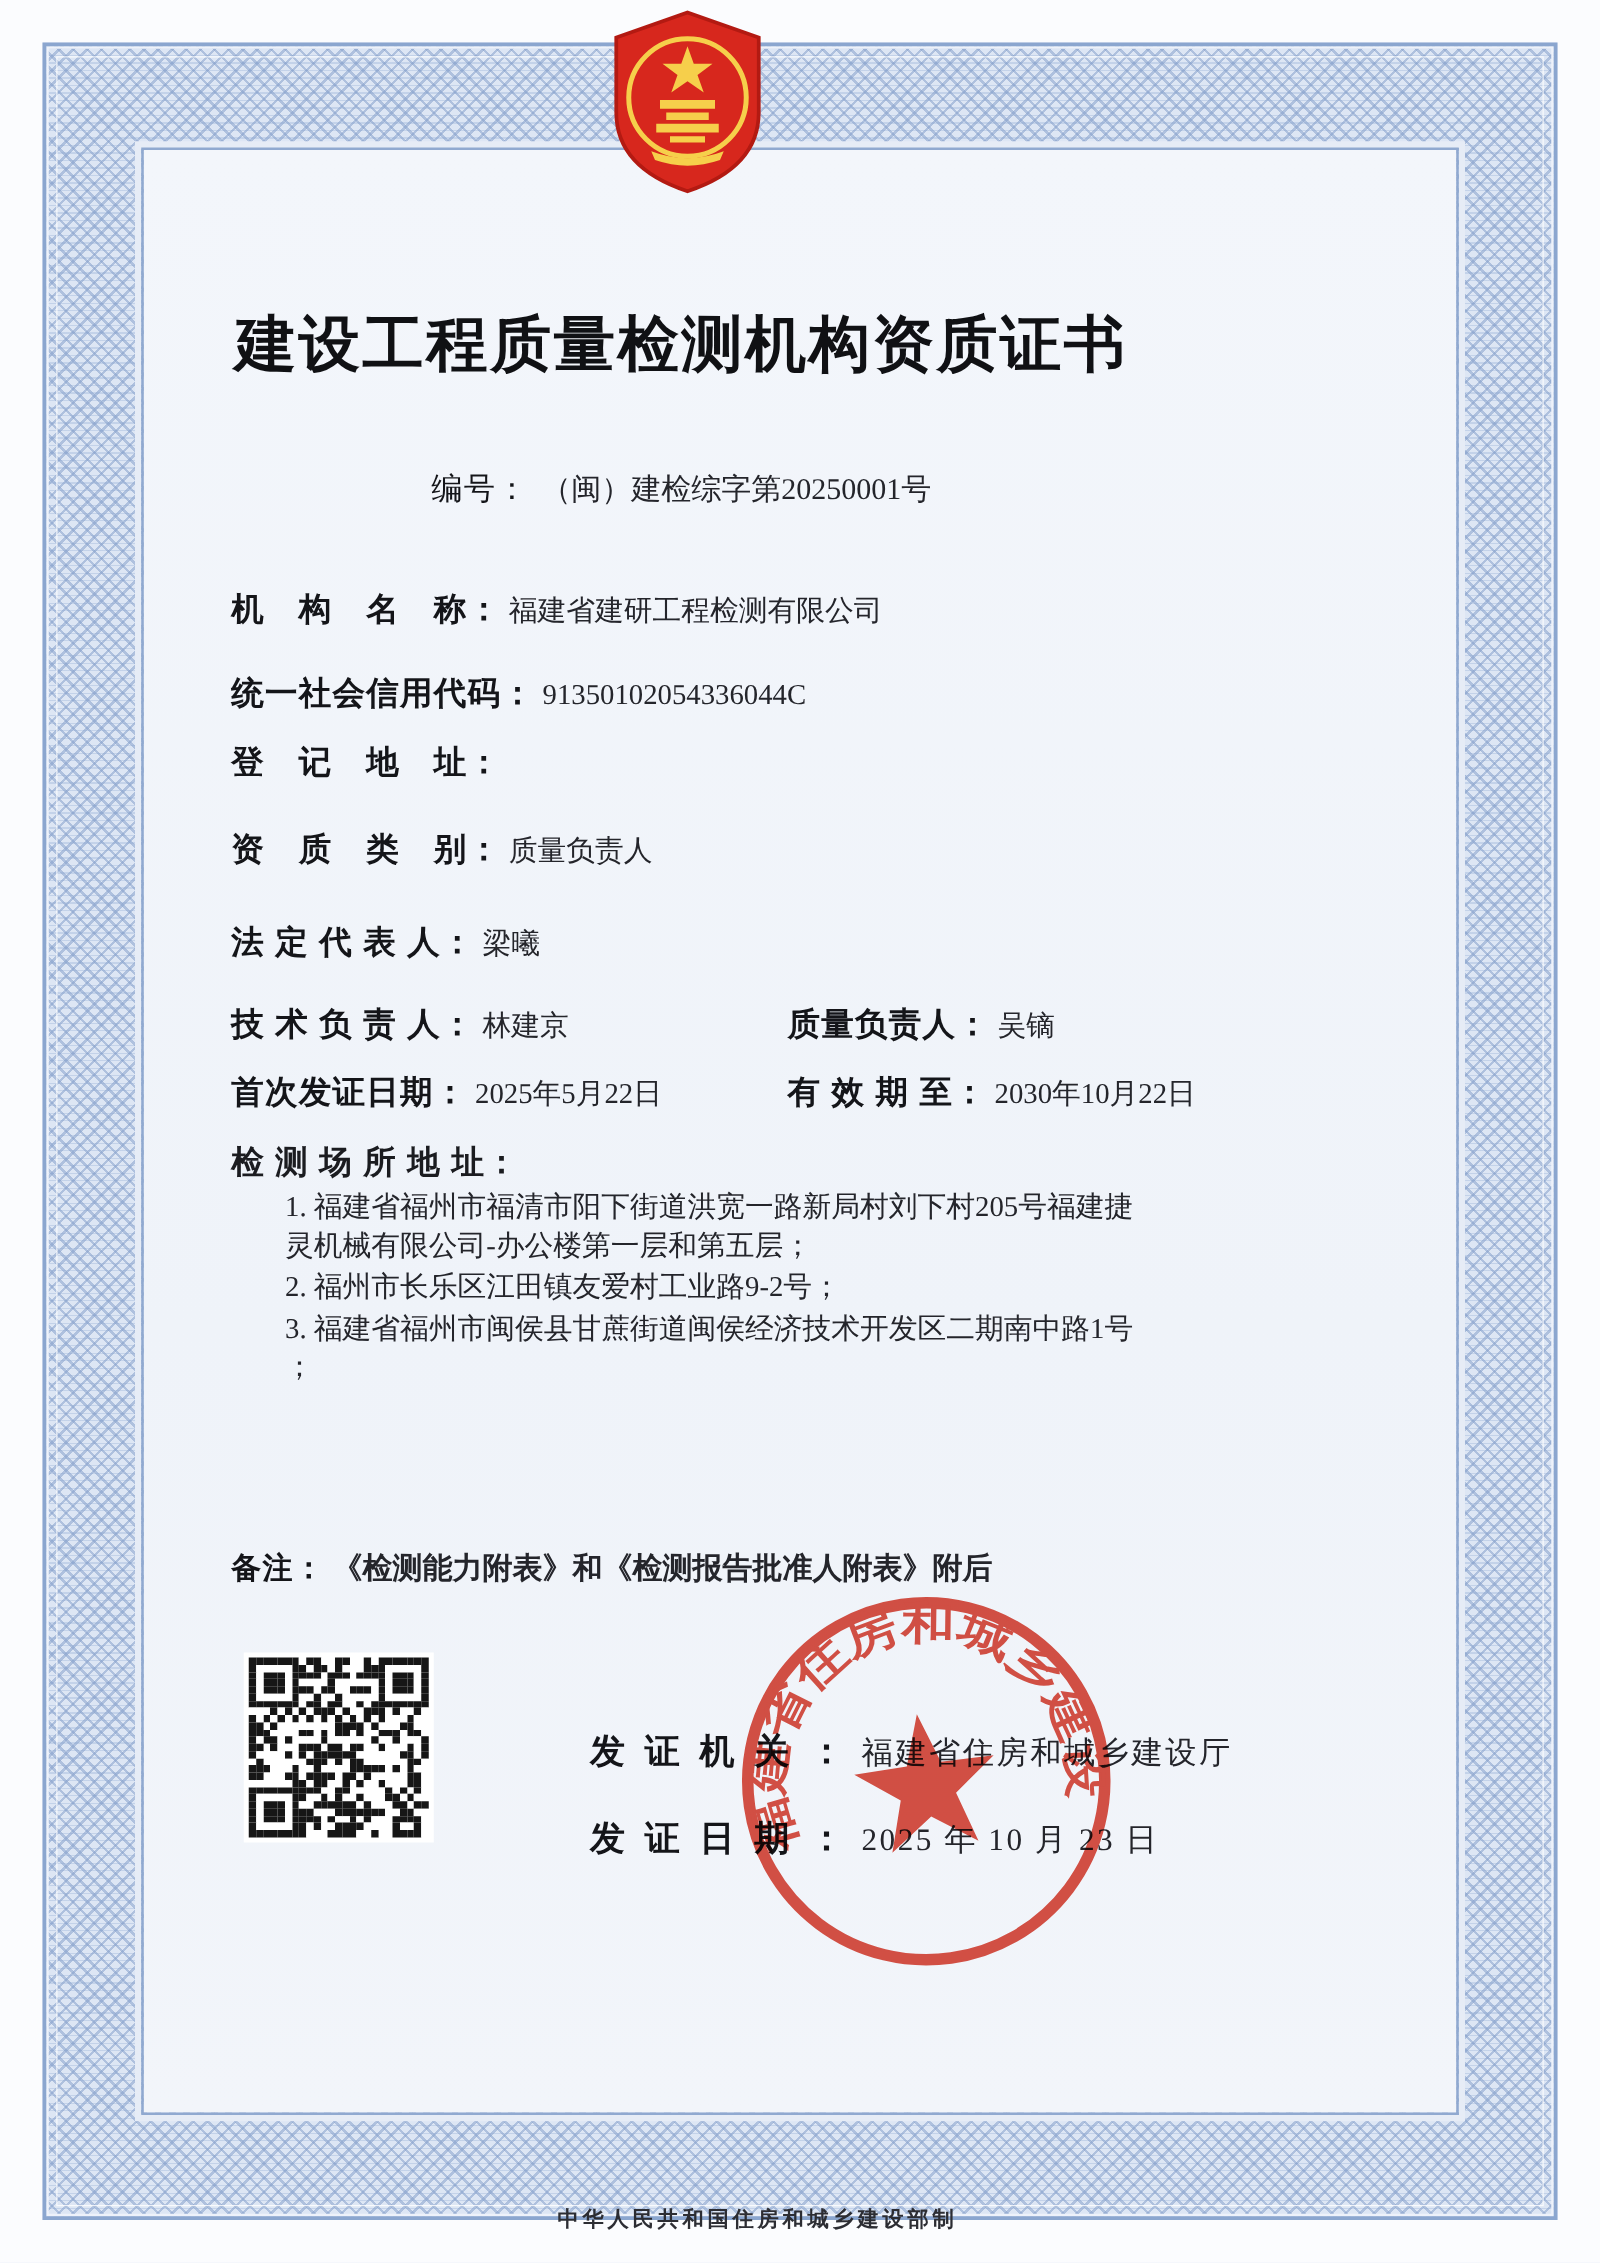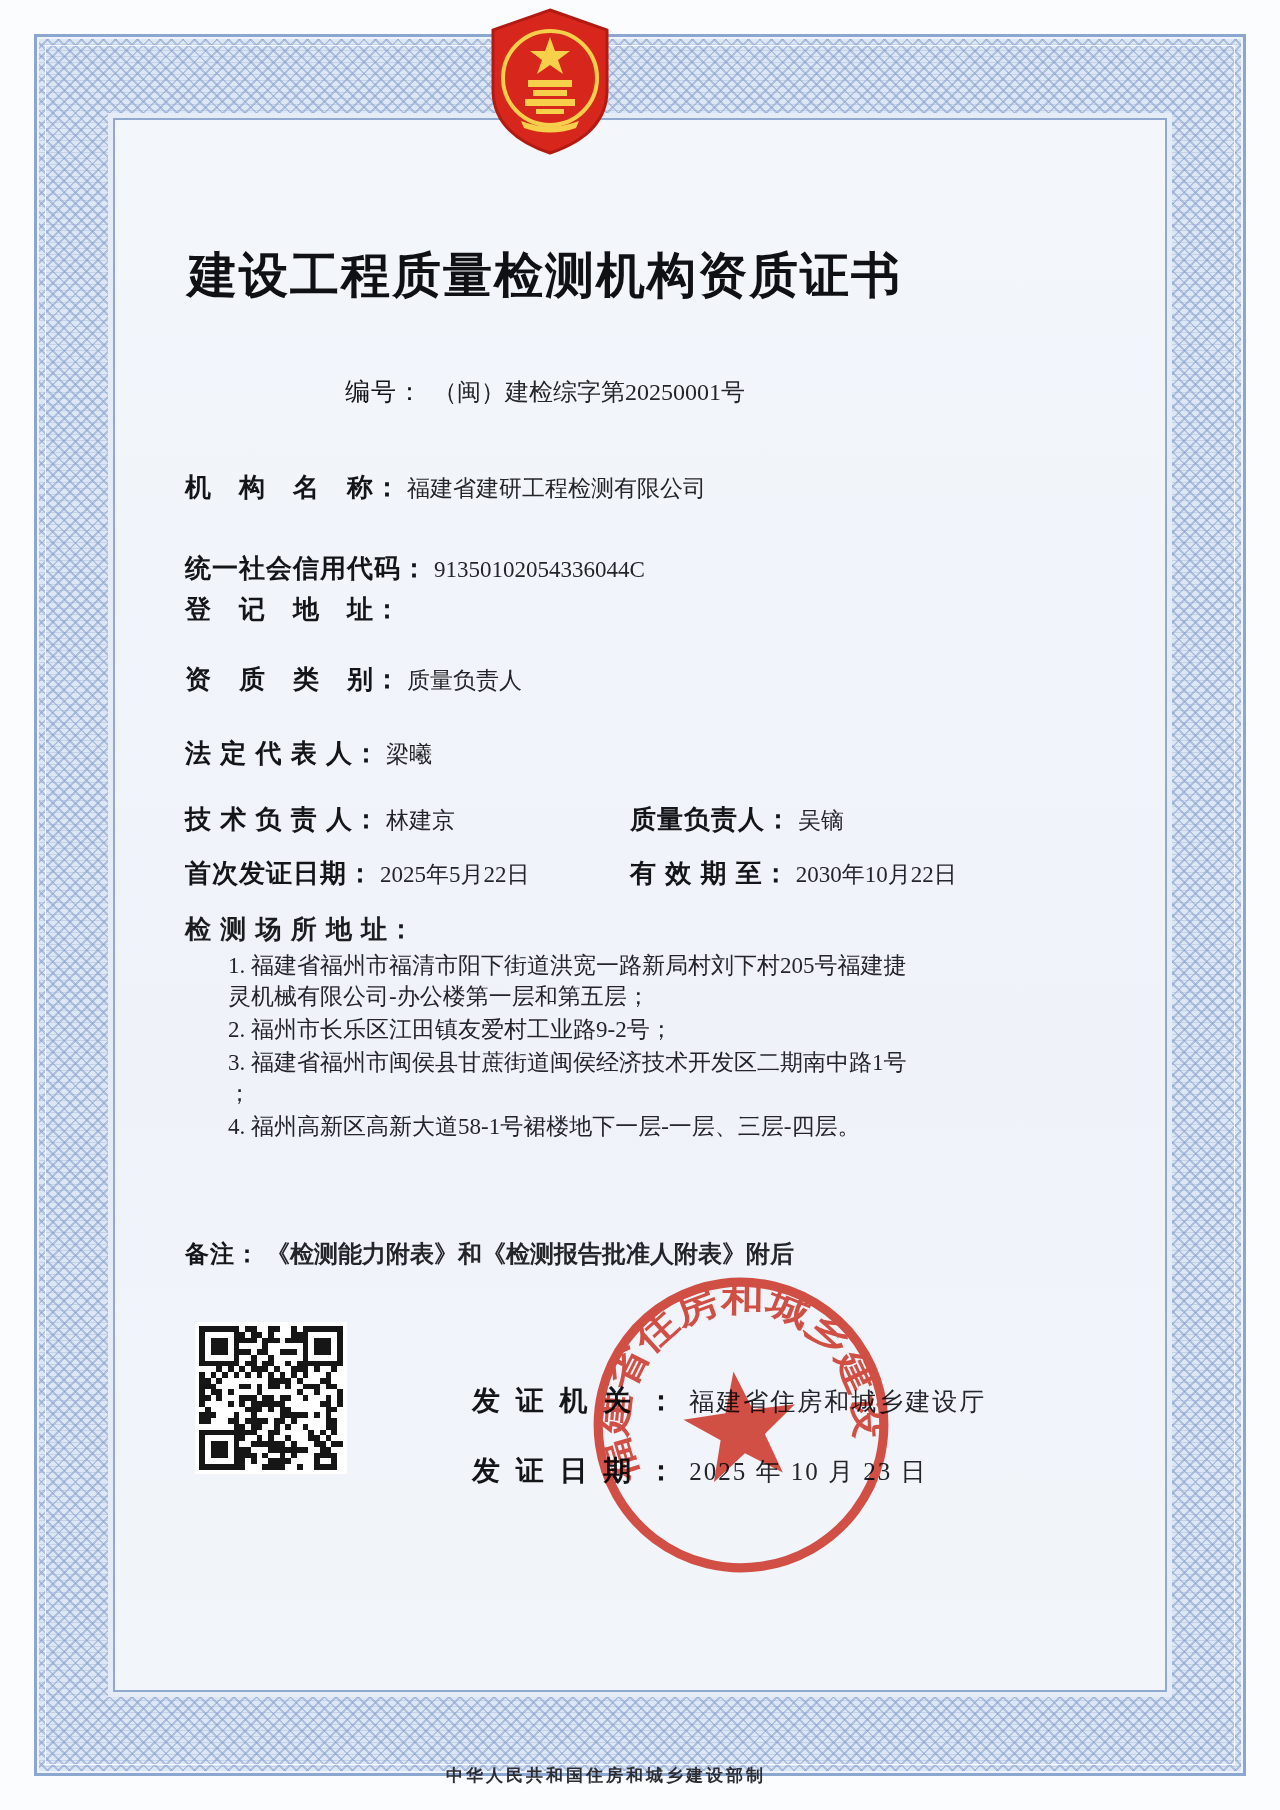--- a/index.html
+++ b/index.html
@@ -48,21 +48,21 @@
   .row{position:absolute;display:flex;align-items:flex-start;}
   .lab{
     font-weight:700;font-size:26px;color:#141519;white-space:pre;
     letter-spacing:1px;flex:none;
   }
   .val{
     font-size:23px;color:#24252b;font-family:"Liberation Serif",serif;
     padding-top:3px;padding-left:6px;white-space:pre-wrap;line-height:31px;
   }
   .r1{left:185px;top:470px;}
-  .r2{left:185px;top:551px;}
+  .r2{left:185px;top:537px;}
   .r3{left:185px;top:592px;width:790px;}
   .r3 .val{width:585px;}
   .r4{left:185px;top:662px;}
   .r5{left:185px;top:736px;}
   .r6a{left:185px;top:802px;}
   .r6b{left:630px;top:802px;}
   .r7a{left:185px;top:856px;}
   .r7b{left:630px;top:856px;}
   .sites-label{position:absolute;left:185px;top:912px;font-size:26px;font-weight:700;letter-spacing:1px;}
   .sites-list{
@@ -160,21 +160,20 @@
   <span class="val">2030年10月22日</span>
 </div>
 
 <div class="sites-label">检 测 场 所 地 址：</div>
 <div class="sites-list">
   <div class="site-item">1. 福建省福州市福清市阳下街道洪宽一路新局村刘下村205号福建捷
 灵机械有限公司-办公楼第一层和第五层；</div>
   <div class="site-item">2. 福州市长乐区江田镇友爱村工业路9-2号；</div>
   <div class="site-item">3. 福建省福州市闽侯县甘蔗街道闽侯经济技术开发区二期南中路1号
 ；</div>
-  <div class="site-item">4. 福州高新区高新大道58-1号裙楼地下一层-一层、三层-四层。</div>
 </div>
 
 <div class="remark-row">
   <span class="lab">备注：</span>
   <span class="val">《检测能力附表》和《检测报告批准人附表》附后</span>
 </div>
 
 <div class="qr">
     <i class="d"></i>
     <i class="d"></i>

